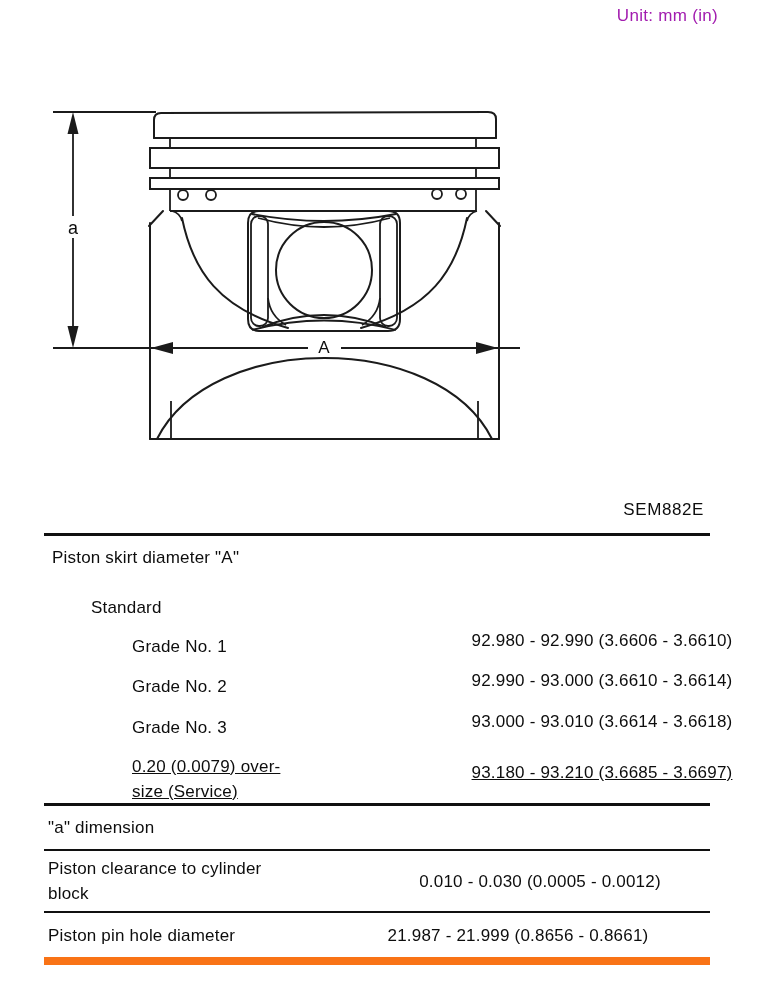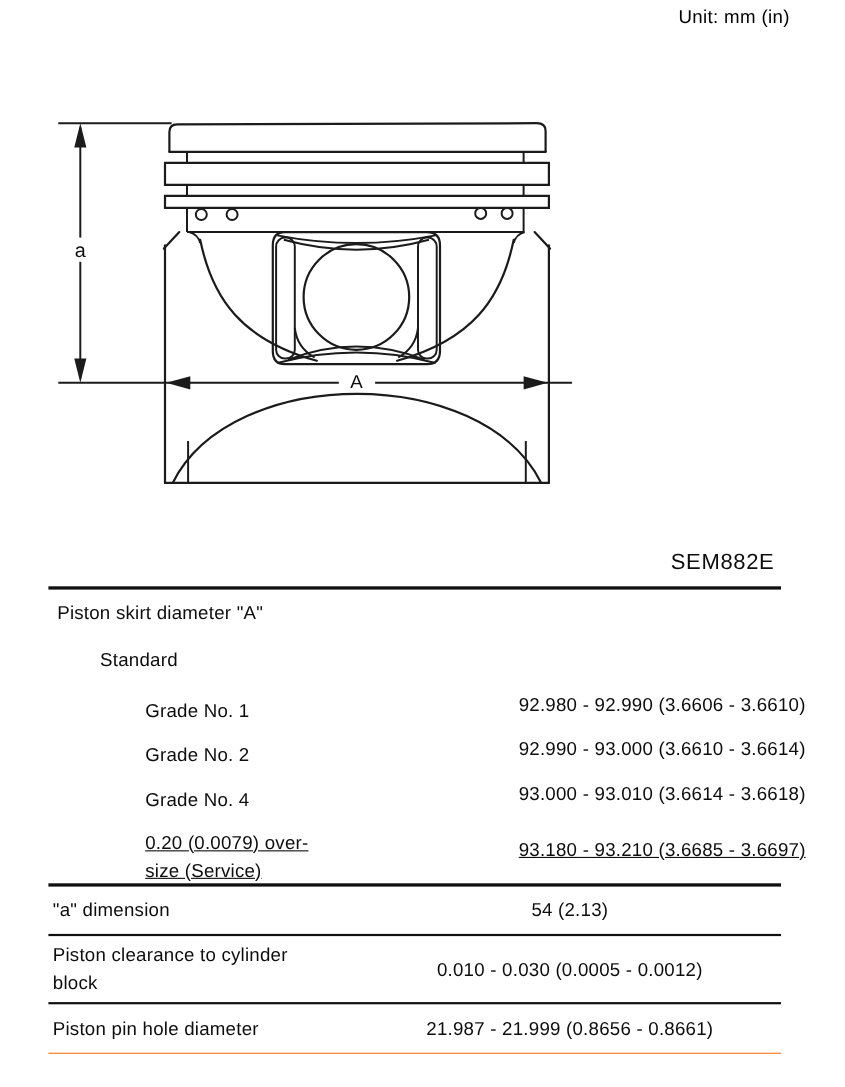--- a/index.html
+++ b/index.html
@@ -4,50 +4,50 @@
 <style>
   html,body{margin:0;padding:0;background:#ffffff;}
   body{
     width:768px;height:988px;position:relative;overflow:hidden;
     font-family:"Liberation Sans","DejaVu Sans",sans-serif;
     color:#0d0d0d;
     -webkit-font-smoothing:antialiased;
   }
   .unit-label{
     position:absolute;top:6px;right:50px;
-    font-size:17px;letter-spacing:.3px;color:#000000;
+    font-size:17px;letter-spacing:.3px;color:#a21caf;
   }
   .figure{position:absolute;left:0;top:90px;width:768px;height:380px;}
   .figure svg{display:block;}
   .fig-code{
     position:absolute;top:500px;right:64px;
-    font-size:20px;letter-spacing:.6px;color:#0d0d0d;
+    font-size:17px;letter-spacing:.6px;color:#0d0d0d;
   }
   
   .spec-table{
     position:absolute;left:44px;top:533px;width:666px;
     border-top:3px solid #101010;
     font-size:17px;letter-spacing:.2px;
   }
   .r{display:flex;align-items:center;}
   .lab{width:300px;flex:none;white-space:pre-line;line-height:25px;}
   .val{width:340px;flex:none;text-align:center;line-height:23px;}
   .ind-a{padding-left:8px;}
   .ind-a2{padding-left:4px;}
   .ind-b{padding-left:47px;}
   .ind-c{padding-left:88px;margin-top:12px;}
   .row1{height:42px;}
-  .row2{height:42px;}
+  .row2{height:42px;align-items:flex-end;}
   .row3{height:40px;}
   .row4{height:41px;}
   .row5{height:41px;}
   .row6{height:61px;border-bottom:3px solid #101010;text-decoration:underline;}
   .row7{height:43px;border-bottom:2.5px solid #101010;}
-  .row8{height:60px;border-bottom:2.5px solid #101010;}
-  .row9{height:44px;border-bottom:1px solid #f97316;}
+  .row8{height:60px;border-bottom:2.5px solid #101010;justify-content:space-between;}
+  .row9{height:44px;border-bottom:8px solid #f97316;}
   
   .ln{stroke:#1b1b1b;fill:none;stroke-width:2;stroke-linecap:round;}
   .thin{stroke:#1b1b1b;fill:none;stroke-width:1.8;stroke-linecap:butt;}
   .solid{fill:#1b1b1b;stroke:none;}
   .patch{fill:#ffffff;stroke:none;}
   .dimtxt{font-family:"Liberation Sans","DejaVu Sans",sans-serif;fill:#0d0d0d;}
 </style>
 </head>
 <body>
 
@@ -127,31 +127,30 @@
   </div>
   <div class="r row3">
     <div class="lab ind-c">Grade No. 1</div>
     <div class="val">92.980 - 92.990 (3.6606 - 3.6610)</div>
   </div>
   <div class="r row4">
     <div class="lab ind-c">Grade No. 2</div>
     <div class="val">92.990 - 93.000 (3.6610 - 3.6614)</div>
   </div>
   <div class="r row5">
-    <div class="lab ind-c">Grade No. 4</div>
+    <div class="lab ind-c">Grade No. 3</div>
     <div class="val">93.000 - 93.010 (3.6614 - 3.6618)</div>
   </div>
   <div class="r row6">
     <div class="lab ind-c">0.20 (0.0079) over-
 size (Service)</div>
     <div class="val">93.180 - 93.210 (3.6685 - 3.6697)</div>
   </div>
   <div class="r row7">
     <div class="lab ind-a2">"a" dimension</div>
-    <div class="val">54 (2.13)</div>
   </div>
   <div class="r row8">
     <div class="lab ind-a2">Piston clearance to cylinder
 block</div>
     <div class="val">0.010 - 0.030 (0.0005 - 0.0012)</div>
   </div>
   <div class="r row9">
     <div class="lab ind-a2">Piston pin hole diameter</div>
     <div class="val">21.987 - 21.999 (0.8656 - 0.8661)</div>
   </div>

